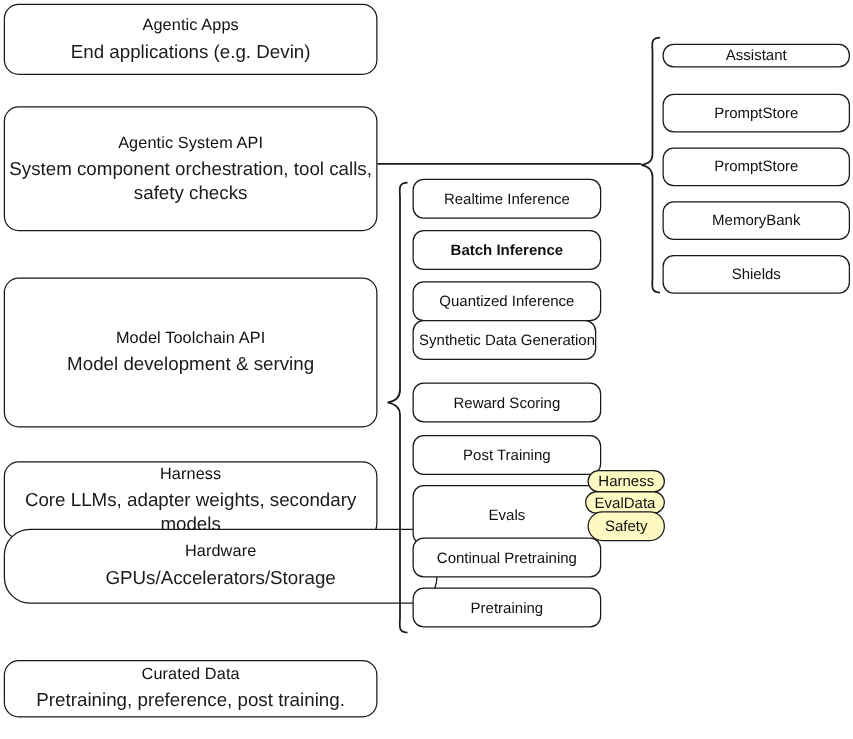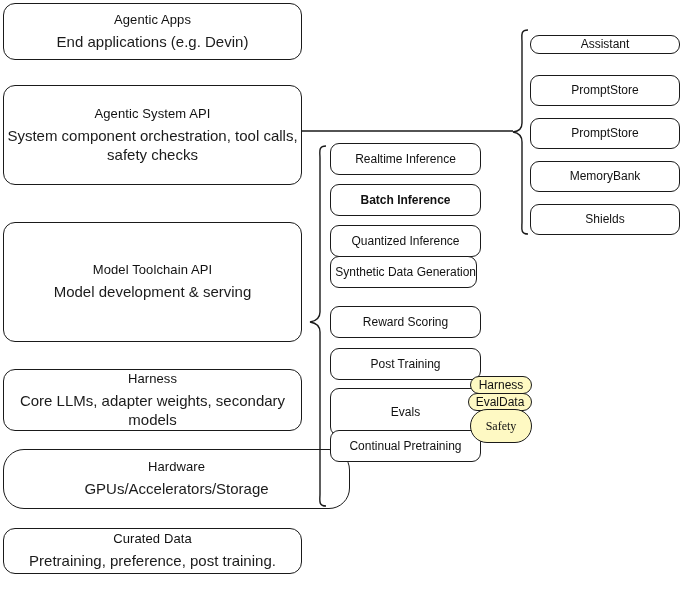--- a/index.html
+++ b/index.html
@@ -96,21 +96,21 @@
   <div class="node layer" style="left:3px; top:222px; width:299px; height:120px;">
     <div class="title">Model Toolchain API</div>
     <div class="subtitle">Model development &amp; serving</div>
   </div>
 
   <div class="node layer" style="left:3px; top:369px; width:299px; height:62px;">
     <div class="title">Harness</div>
     <div class="subtitle">Core LLMs, adapter weights, secondary models</div>
   </div>
 
-  <div class="node layer" style="left:3px; top:449px; width:347px; height:60px;border-radius:21px;">
+  <div class="node layer" style="left:3px; top:423px; width:347px; height:60px;border-radius:21px;">
     <div class="title">Hardware</div>
     <div class="subtitle">GPUs/Accelerators/Storage</div>
   </div>
 
   <div class="node layer" style="left:3px; top:528px; width:299px; height:46px;">
     <div class="title">Curated Data</div>
     <div class="subtitle">Pretraining, preference, post training.</div>
   </div>
 
   <svg class="connector" style="left:0; top:0; width:682px; height:591px;">
@@ -154,28 +154,31 @@
   </div>
   <div class="node chip" style="left:330px; top:348px; width:151px; height:32px;">
     <span>Post Training</span>
   </div>
   <div class="node chip" style="left:330px; top:388px; width:151px; height:48px;">
     <span>Evals</span>
   </div>
   <div class="node chip" style="left:330px; top:430px; width:151px; height:32px;">
     <span>Continual Pretraining</span>
   </div>
+  <div class="node chip" style="left:330px; top:470px; width:151px; height:32px;">
+    <span>Pretraining</span>
+  </div>
 
   <div class="node pill" style="left:470px; top:376px; width:62px; height:18px;">
     <span>Harness</span>
   </div>
   <div class="node pill" style="left:468px; top:393px; width:64px; height:18px;">
     <span>EvalData</span>
   </div>
-  <div class="node pill" style="left:470px; top:409px; width:62px; height:34px;font-family:Liberation Serif, serif;">
+  <div class="node pill" style="left:470px; top:409px; width:62px; height:24px;">
     <span>Safety</span>
   </div>
 
   <div class="node chip" style="left:530px; top:35px; width:150px; height:19px;">
     <span>Assistant</span>
   </div>
   <div class="node chip" style="left:530px; top:75px; width:150px; height:31px;">
     <span>PromptStore</span>
   </div>
   <div class="node chip" style="left:530px; top:118px; width:150px; height:31px;">

